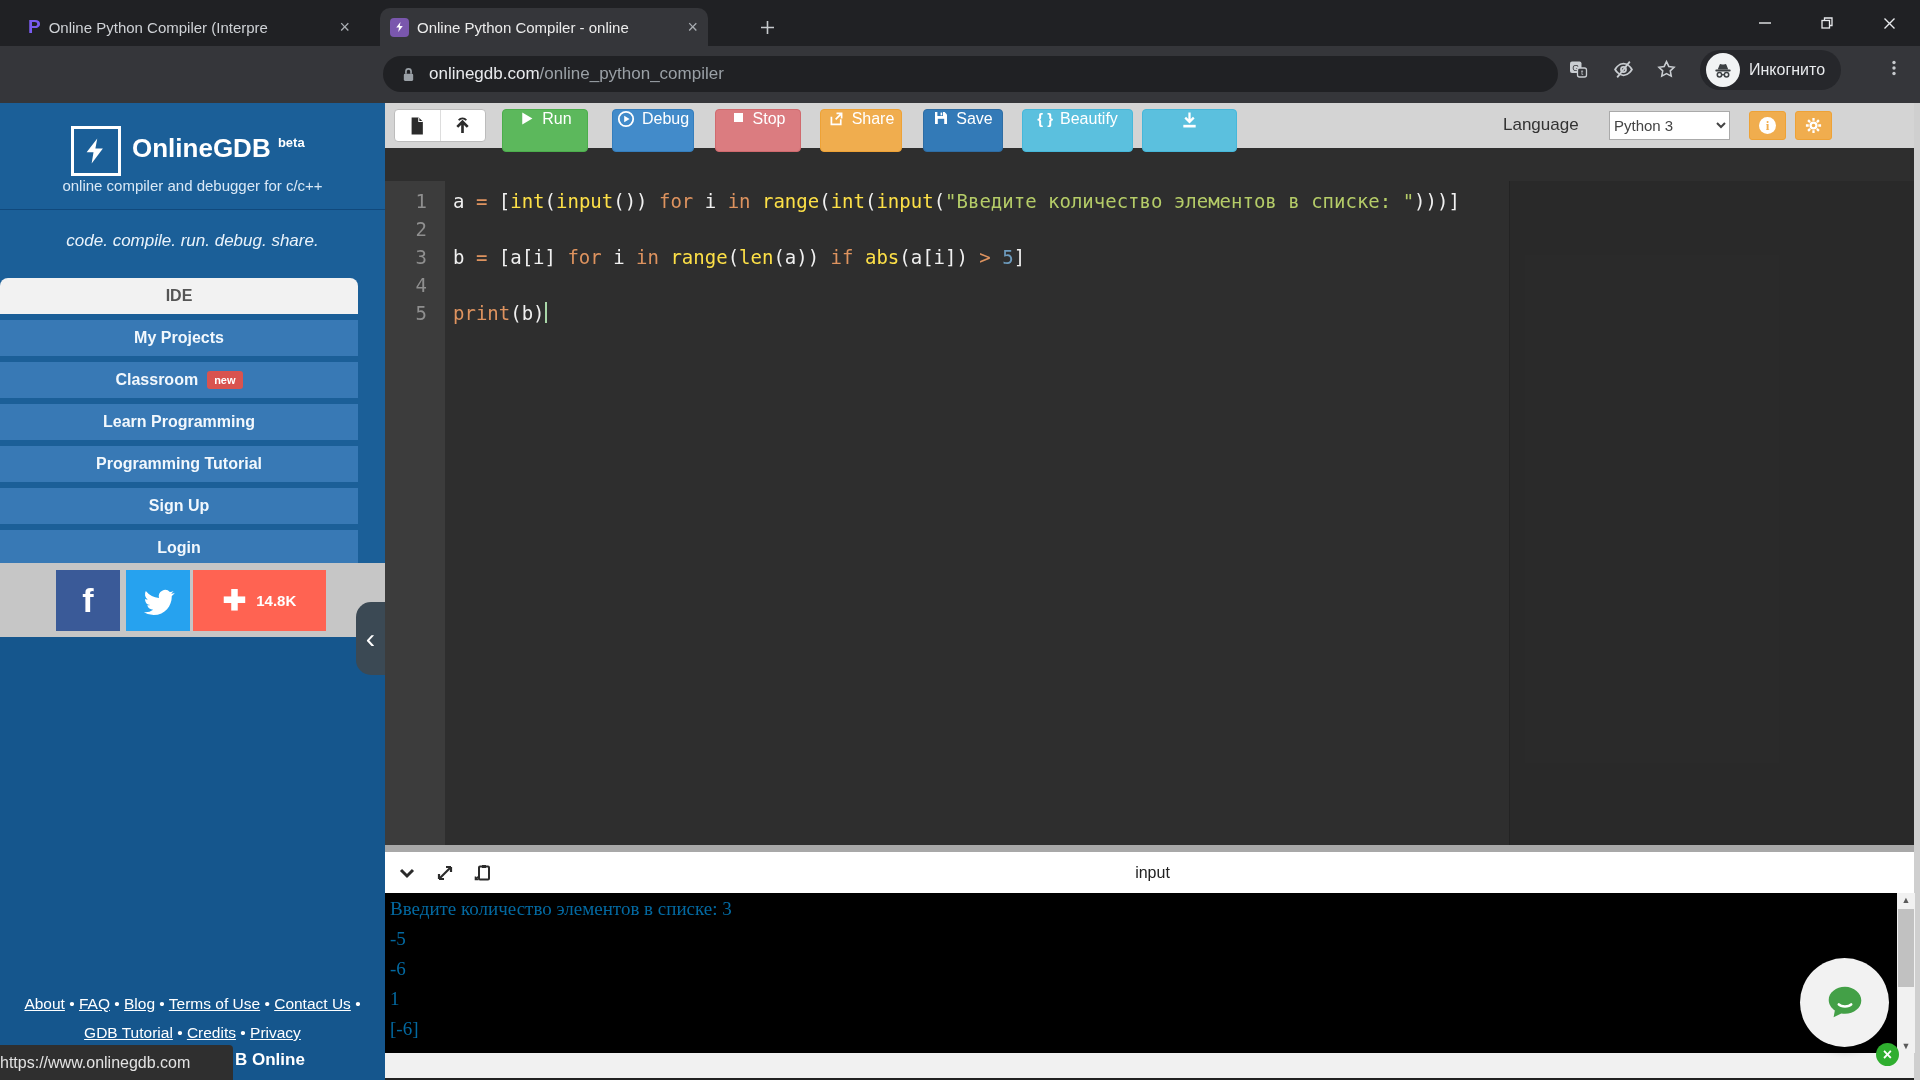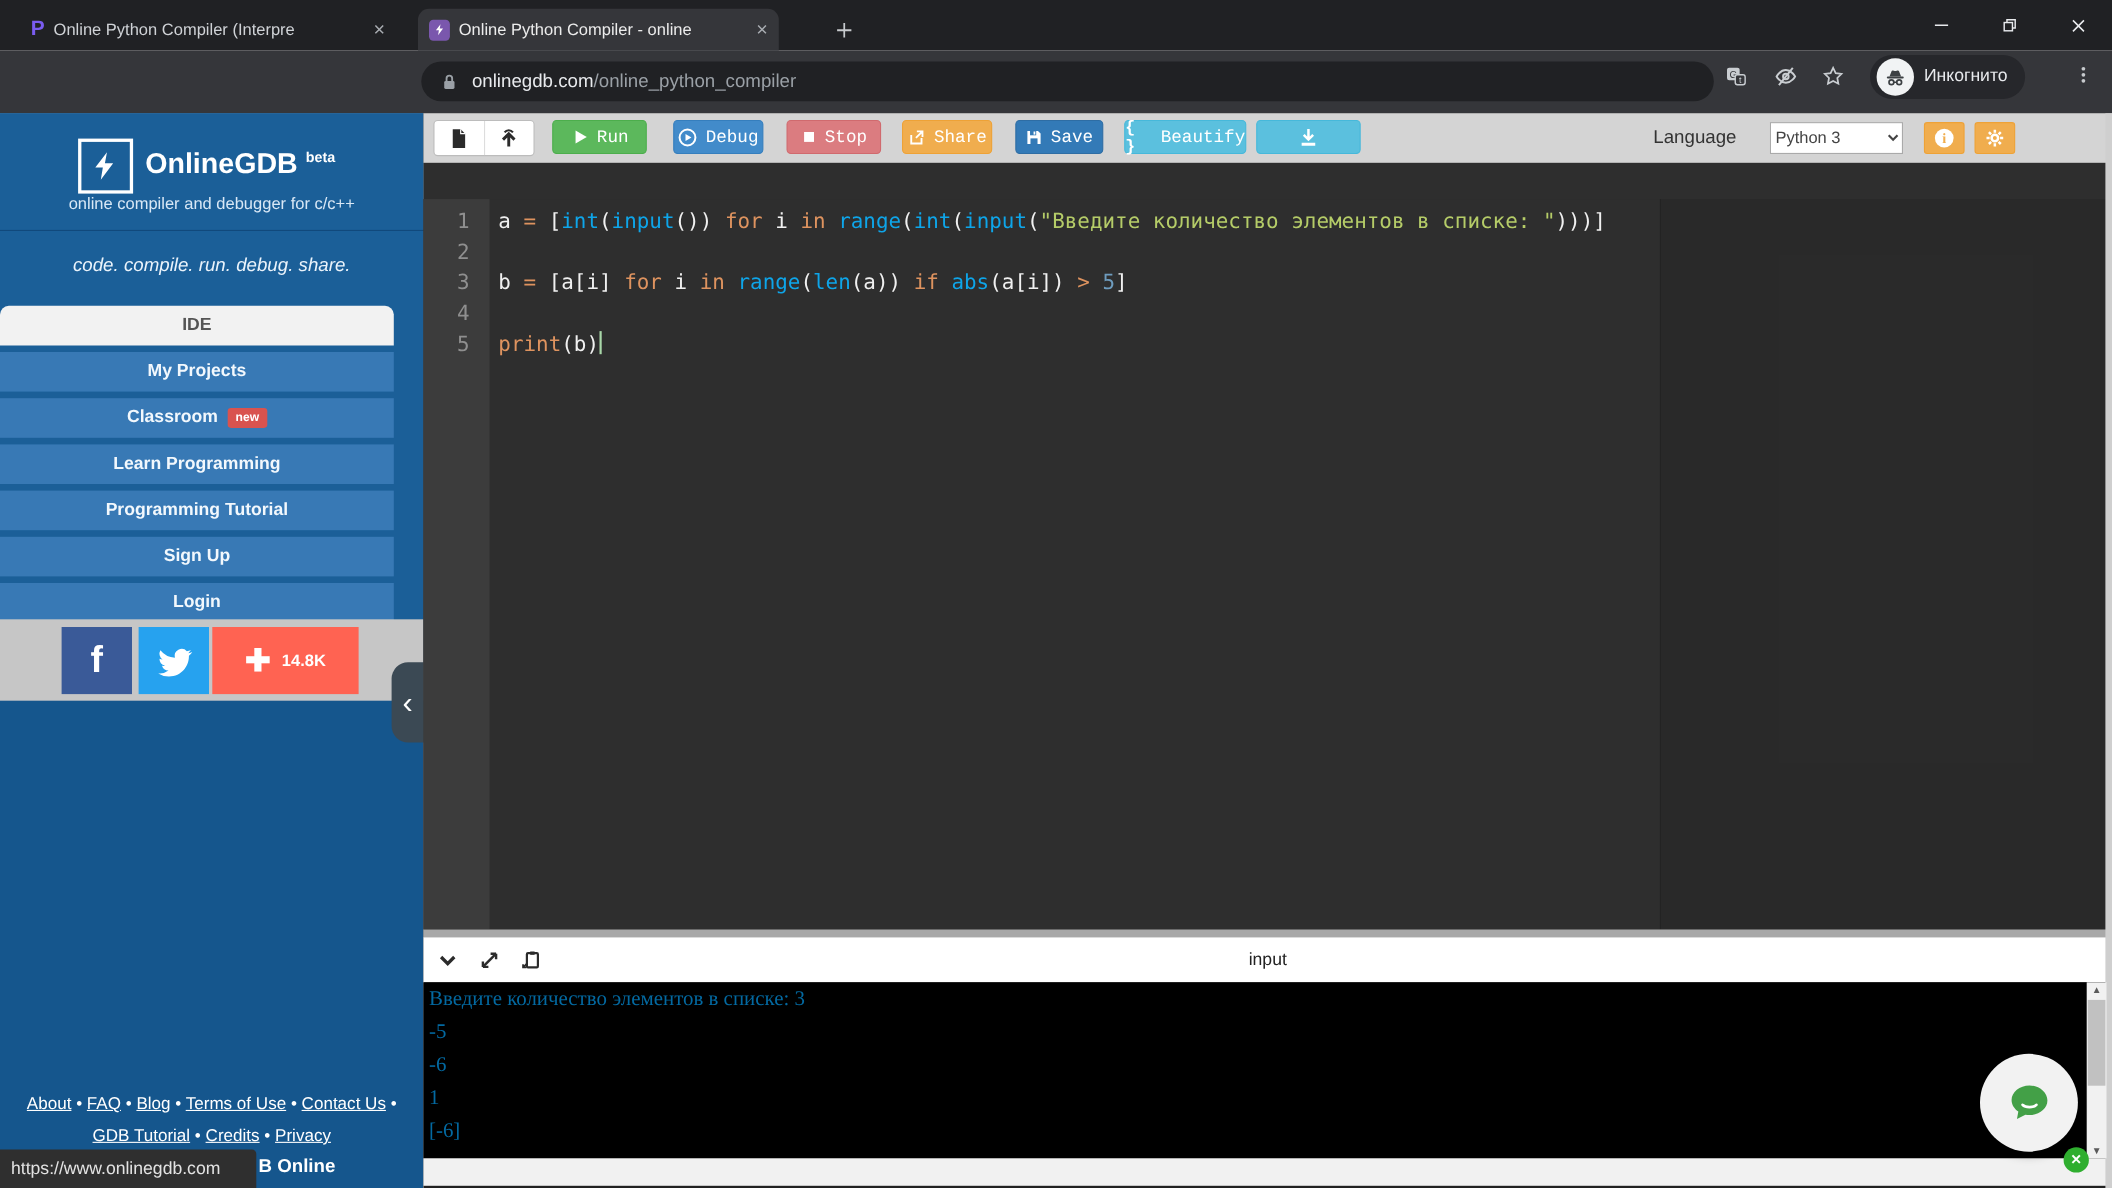--- a/index.html
+++ b/index.html
@@ -46,29 +46,29 @@
   .soc-btn { position:absolute; top:7px; height:61px; display:flex; align-items:center; justify-content:center; color:#fff; }
   .soc-fb { left:56px; width:64px; background:#3a5a98; font-size:34px; font-weight:bold; }
   .soc-tw { left:126px; width:64px; background:#26a2ef; }
   .soc-plus { left:193px; width:133px; background:#ff6352; font-weight:bold; }
   .soc-plus .plus { font-size:28px; margin-right:10px; }
   .soc-plus .cnt { font-size:15px; }
   .collapse-tab { position:absolute; left:356px; top:499px; width:29px; height:73px; background:#3b4954; border-radius:15px 0 0 15px; color:#fff; font-size:28px; display:flex; align-items:center; justify-content:center; cursor:pointer; }
   .sb-footer { position:absolute; left:12px; top:886px; width:361px; text-align:center; color:#fff; font-size:15.5px; line-height:29px; }
   .sb-footer a { color:#fff; text-decoration:underline; cursor:pointer; }
   .copyright { position:absolute; left:235px; top:947px; color:#fff; font-weight:bold; font-size:17px;text-align:center; }
-  .status-tooltip { position:absolute; left:0; top:1045px; width:233px; height:35px; background:#2f2f2f; color:#e3e3e3; font-size:16px; display:flex; align-items:center; padding-left:10px; border-top-right-radius:4px; z-index:50; }
+  .status-tooltip { position:absolute; left:0; top:1045px; width:233px; height:35px; background:#2f2f2f; color:#e3e3e3; font-size:16px; display:flex; align-items:center; border-top-right-radius:4px; z-index:50; }
 
   
   .main { position:absolute; left:385px; top:103px; width:1535px; height:977px; background:#2e2e2e; }
   .gdb-toolbar { position:absolute; left:0; top:0; width:1535px; height:45px; background:#d4d4d4; }
   .file-group { position:absolute; left:9px; top:6px; width:92px; height:33px; background:#fff; border:1px solid #bcbcbc; border-radius:4px; display:flex; }
   .fg-btn { flex:1; display:flex; align-items:center; justify-content:center; cursor:pointer; }
   .fg-btn + .fg-btn { border-left:1px solid #ddd; }
-  .tbtn { position:absolute; top:6px; height:31px; border-radius:4px; color:#fff; font-size:16px; display:flex; align-items:center; justify-content:center; gap:7px; cursor:pointer; border:1px solid transparent;font-family:Liberation Mono, monospace; }
+  .tbtn { position:absolute; top:6px; height:43px; border-radius:4px; color:#fff; font-size:16px; display:flex; justify-content:center; gap:7px; cursor:pointer; border:1px solid transparent; }
   .b-run { left:117px; width:86px; background:#5cb85c; border-color:#4cae4c; }
   .b-debug { left:227px; width:82px; background:#428bca; border-color:#357ebd; }
   .b-stop { left:330px; width:86px; background:#db7c80; border-color:#d06a6e; }
   .b-share { left:435px; width:82px; background:#f0ad4e; border-color:#eea236; }
   .b-save { left:538px; width:80px; background:#337ab7; border-color:#2e6da4; }
   .b-beautify { left:637px; width:111px; background:#5bc0de; border-color:#46b8da; }
   .b-dl { left:757px; width:95px; background:#5bc0de; border-color:#46b8da; }
   .braces { font-size:15px; font-weight:bold; }
   .lang-label { position:absolute; left:1118px; top:12px; font-size:17px; color:#333; }
   .lang-select { position:absolute; left:1224px; top:8px; width:121px; height:29px; font-size:15px; font-family:"Liberation Sans",sans-serif; color:#444; background:#fff; border:1px solid #aaa; }
@@ -81,21 +81,21 @@
   .filetab { position:absolute; left:2px; top:0; width:147px; height:33px; background:#4a91cb; color:#fff; font-size:16px; display:flex; align-items:center; padding-left:11px; cursor:pointer; }
 
   .editor { position:absolute; left:0; top:78px; width:1535px; height:664px; background:#2e2e2e; overflow:hidden; }
   .gutter { position:absolute; left:0; top:0; width:60px; height:664px; background:#3c3c3c; }
   .pm-dark { position:absolute; left:1125px; top:0; right:0; height:664px; background:rgba(0,0,0,0.09); }
   .print-margin { position:absolute; left:1124px; top:0; width:1px; height:664px; background:#232323; }
   .code-lines { position:absolute; left:0; top:6px; width:100%; font-family:"DejaVu Sans Mono",monospace; font-size:19px; line-height:28px; }
   .code-line { display:flex; }
   .ln { width:42px; flex:none; text-align:right; color:#8f8f8f; }
   .lc { padding-left:26px; white-space:pre; color:#f0f0f0; }
-  .tk-p { color:#f0f0f0; } .tk-k { color:#de935f; } .tk-f { color:#0ea5e9; } .tk-s { color:#b5cc68; } .tk-n { color:#6e9cbe; }
+  .tk-p { color:#f0f0f0; } .tk-k { color:#de935f; } .tk-f { color:#fde047; } .tk-s { color:#b5cc68; } .tk-n { color:#6e9cbe; }
   .caret { display:inline-block; width:2px; height:21px; background:#a8d7a8; vertical-align:-3px; }
 
   .console-divider { position:absolute; left:0; top:742px; width:1535px; height:7px; background:#a8a8a8; }
   .console-header { position:absolute; left:0; top:749px; width:1535px; height:41px; background:#fff; }
   .ch-icons { position:absolute; left:12px; top:0; height:41px; display:flex; align-items:center; gap:18px; }
   .ch-icon { display:flex; cursor:pointer; }
   .console-label { position:absolute; left:0; top:0; width:100%; height:41px; display:flex; align-items:center; justify-content:center; font-size:16px; color:#222; }
   .console-body { position:absolute; left:0; top:790px; width:1535px; height:160px; background:#000; padding:1px 0 0 5px; overflow:hidden; }
   .console-line { font-family:Liberation Serif, serif; font-size:19px; line-height:30px; color:#0369a1; white-space:pre; }
   .console-scrollbar { position:absolute; right:5px; top:790px; width:18px; height:160px; background:#f1f1f1; z-index:5; }

